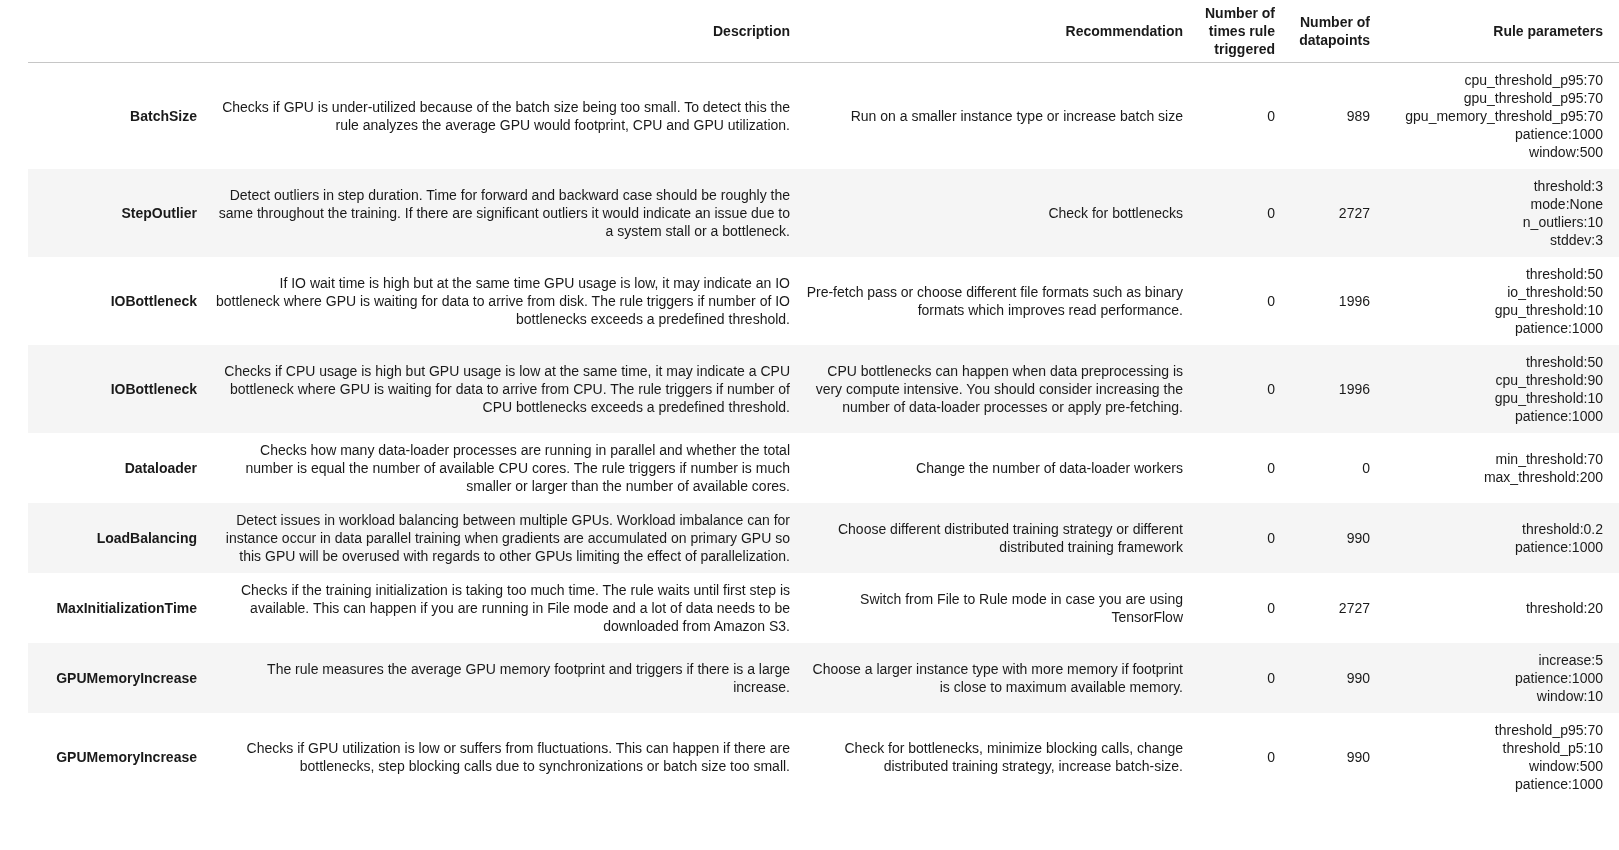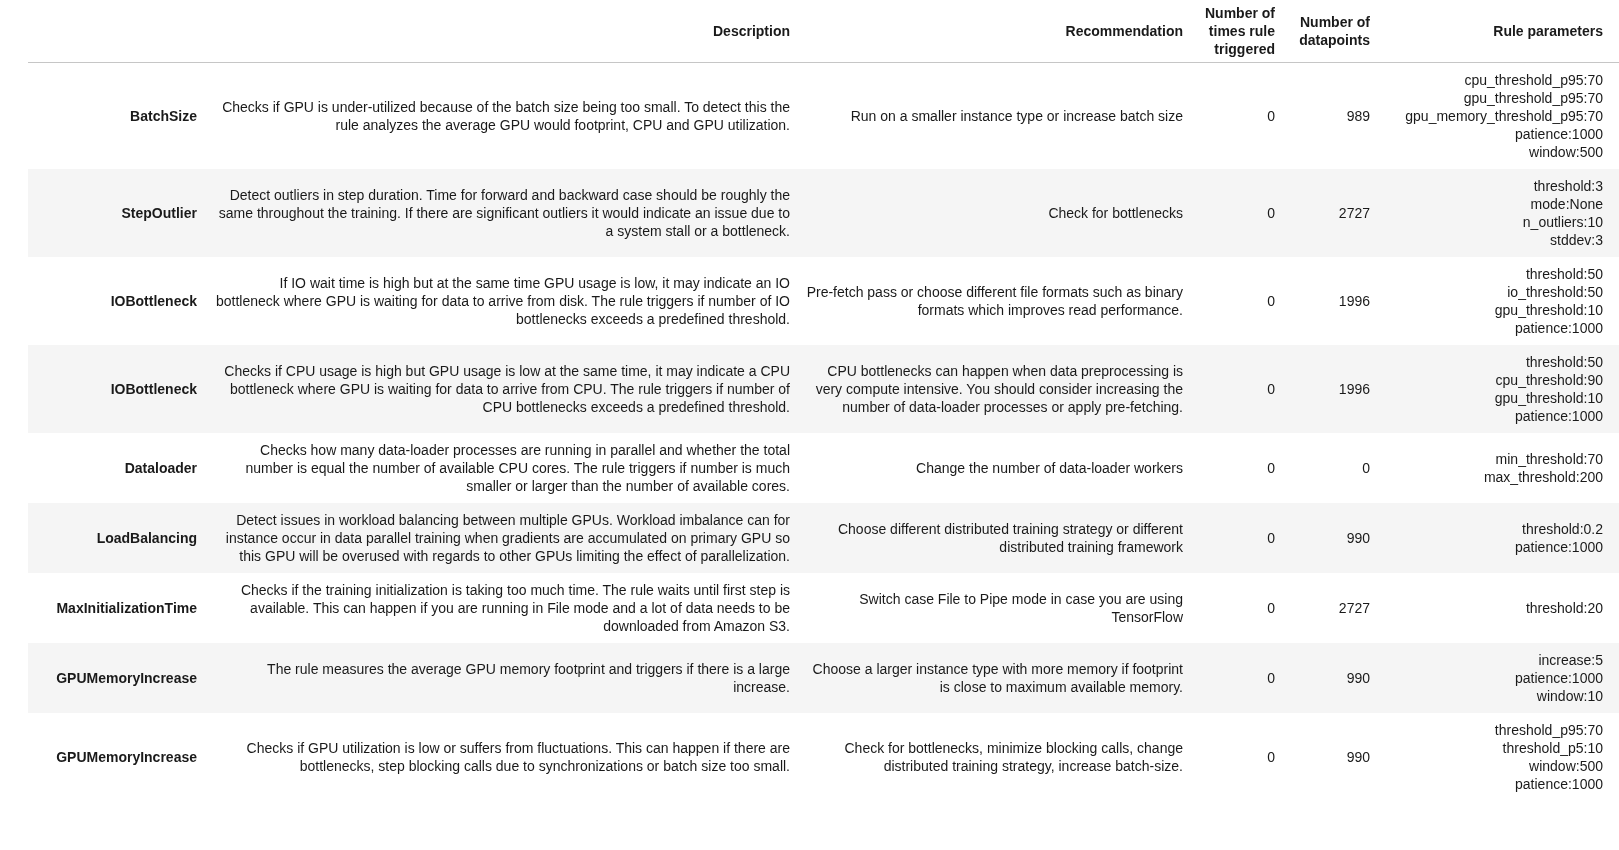--- a/index.html
+++ b/index.html
@@ -131,21 +131,21 @@
       <td>Detect issues in workload balancing between multiple GPUs. Workload imbalance can for instance occur in data parallel training when gradients are accumulated on primary GPU so this GPU will be overused with regards to other GPUs limiting the effect of parallelization.</td>
       <td>Choose different distributed training strategy or different distributed training framework</td>
       <td>0</td>
       <td>990</td>
       <td class="params">threshold:0.2
 patience:1000</td>
     </tr>
       <tr>
       <th>MaxInitializationTime</th>
       <td>Checks if the training initialization is taking too much time. The rule waits until first step is available. This can happen if you are running in File mode and a lot of data needs to be downloaded from Amazon S3.</td>
-      <td>Switch case File to Pipe mode in case you are using TensorFlow</td>
+      <td>Switch from File to Rule mode in case you are using TensorFlow</td>
       <td>0</td>
       <td>2727</td>
       <td class="params">threshold:20</td>
     </tr>
       <tr>
       <th>GPUMemoryIncrease</th>
       <td>The rule measures the average GPU memory footprint and triggers if there is a large increase.</td>
       <td>Choose a larger instance type with more memory if footprint is close to maximum available memory.</td>
       <td>0</td>
       <td>990</td>

